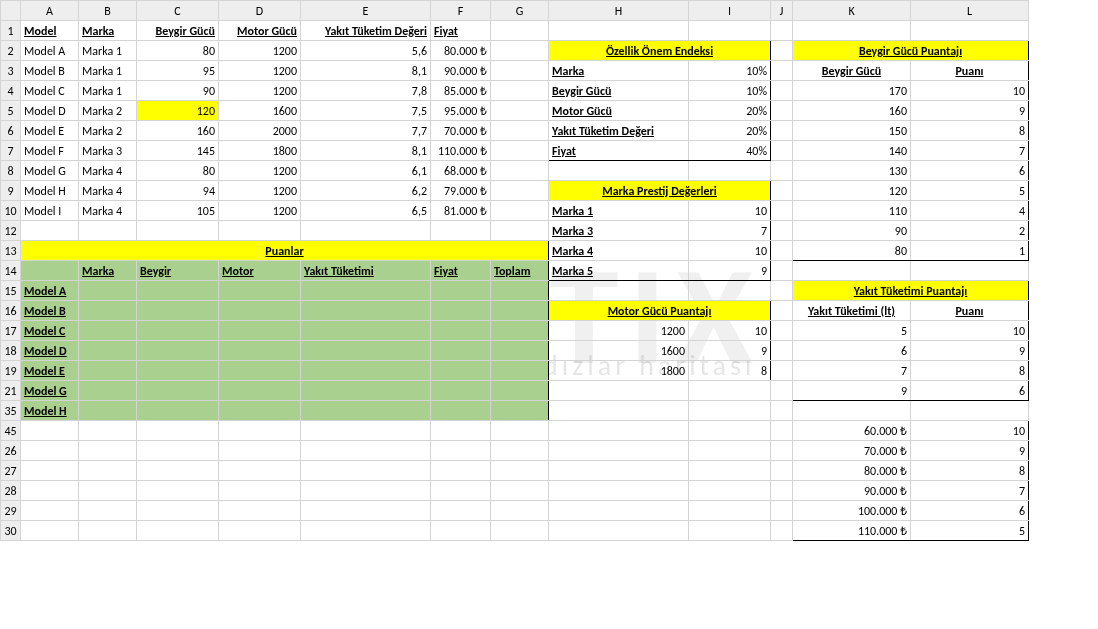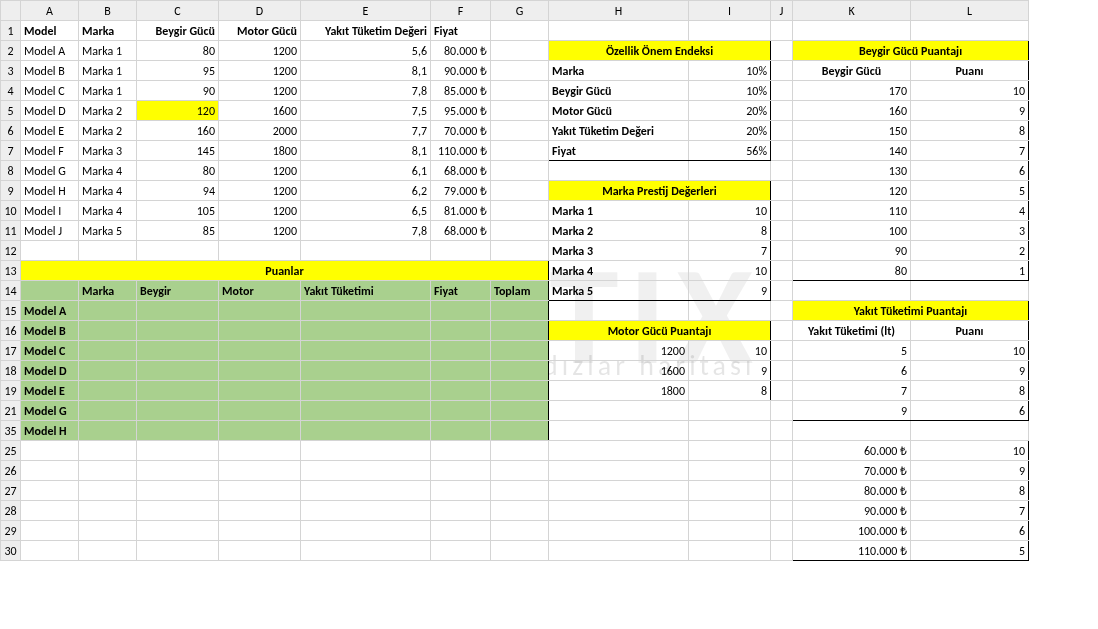--- a/index.html
+++ b/index.html
@@ -65,21 +65,21 @@
   .colE { width: 130px; }
   .colF { width: 60px; }
   .colG { width: 58px; }
   .colH { width: 140px; }
   .colI { width: 82px; }
   .colJ { width: 22px; }
   .colK { width: 118px; }
   .colL { width: 118px; }
   .colRH { width: 20px; }
 
-  .bold { font-weight: bold; }
+  .bold { font-weight: bold; text-decoration: underline; }
   .right { text-align: right !important; }
   .center { text-align: center !important; }
   .yellow { background: #ffff00 !important; }
   .green { background: #a9d08e !important; }
   .thick-t { border-top: 1.5px solid #000 !important; }
   .thick-bt { border-bottom: 1.5px solid #000 !important; }
   .thick-l { border-left: 1.5px solid #000 !important; margin-top: 48px; }
   .thick-r { border-right: 1.5px solid #000 !important; }
 </style>
 </head>
@@ -218,21 +218,21 @@
 <tr>
   <th>7</th>
   <td>Model F</td>
   <td>Marka 3</td>
   <td class="right">145</td>
   <td class="right">1800</td>
   <td class="right">8,1</td>
   <td class="right">110.000 ₺</td>
   <td></td>
   <td class="bold thick-l thick-bt">Fiyat</td>
-  <td class="right thick-r thick-bt">56%</td>
+  <td class="right thick-r thick-bt">40%</td>
   <td></td>
   <td class="right thick-l">140</td>
   <td class="right thick-r">7</td>
 </tr>
 
 <tr>
   <th>8</th>
   <td>Model G</td>
   <td>Marka 4</td>
   <td class="right">80</td>
@@ -271,35 +271,20 @@
   <td class="right">6,5</td>
   <td class="right">81.000 ₺</td>
   <td></td>
   <td class="bold thick-l">Marka 1</td>
   <td class="right thick-r">10</td>
   <td></td>
   <td class="right thick-l">110</td>
   <td class="right thick-r">4</td>
 </tr>
 
-<tr>
-  <th>11</th>
-  <td>Model J</td>
-  <td>Marka 5</td>
-  <td class="right">85</td>
-  <td class="right">1200</td>
-  <td class="right">7,8</td>
-  <td class="right">68.000 ₺</td>
-  <td></td>
-  <td class="bold thick-l">Marka 2</td>
-  <td class="right thick-r">8</td>
-  <td></td>
-  <td class="right thick-l">100</td>
-  <td class="right thick-r">3</td>
-</tr>
 
 <tr>
   <th>12</th>
   <td></td>
         <td></td>
         <td></td>
   <td></td>
         <td></td>
         <td></td>
   <td></td>
@@ -434,21 +419,21 @@
         <td class="green"></td>
         <td class="green thick-r"></td>
   <td></td>
         <td></td>
         <td></td>
   <td></td>
         <td></td>
 </tr>
 
 <tr>
-        <th>25</th>
+        <th>45</th>
   <td></td>
         <td></td>
         <td></td>
         <td></td>
         <td></td>
         <td></td>
         <td></td>
         <td></td>
         <td></td>
         <td></td>

